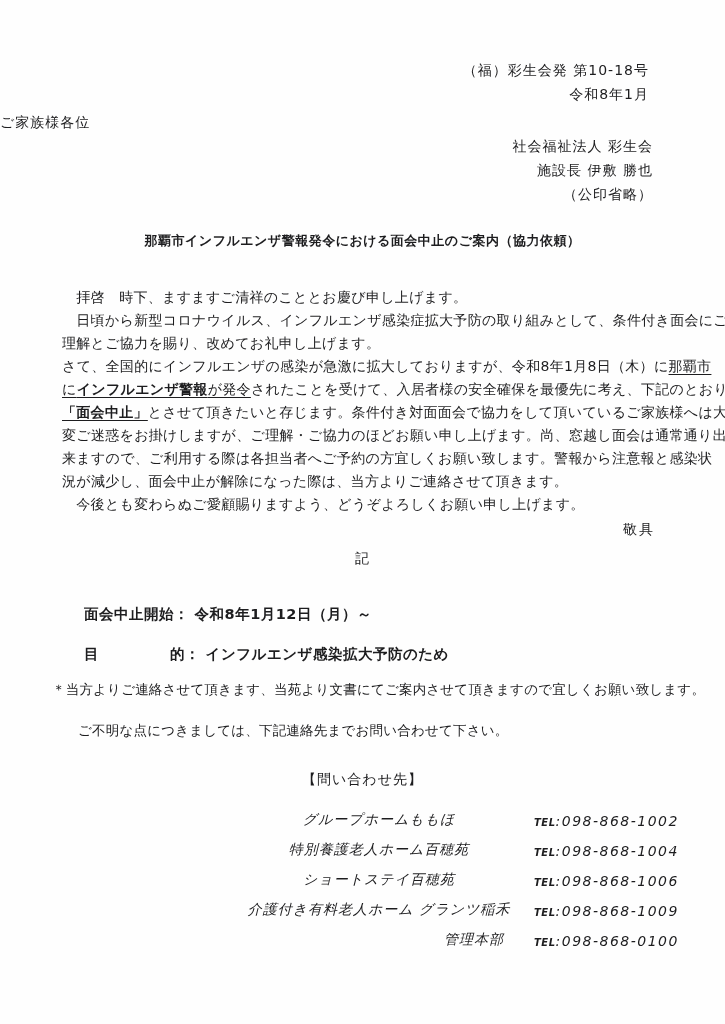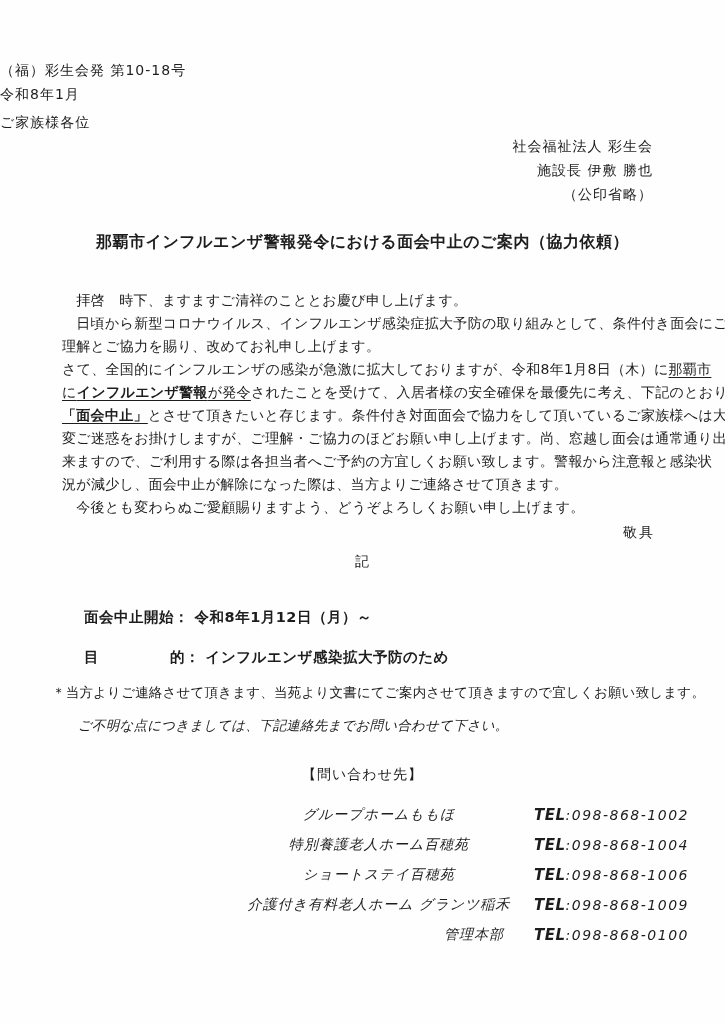--- a/index.html
+++ b/index.html
@@ -10,41 +10,41 @@
     margin: 0 auto;
     background: #fefefe;
     color: #1d1d1f;
     font-family: "DejaVu Sans", "Liberation Sans", sans-serif;
     font-size: 14px;
     box-sizing: border-box;
     padding-top: 58px;
     overflow: hidden;
   }
   .header-right {
-    text-align: left;
+    text-align: right;
     padding-right: 76px;
     line-height: 24px;
     letter-spacing: 1px;
   }
   .recipient {
     line-height: 24px;
     margin-top: 4px;
     letter-spacing: 1px;
   }
   .sender-block {
     text-align: right;
     padding-right: 72px;
     line-height: 24px;
     margin-top: 0px;
     letter-spacing: 1px;
   }
   .doc-title {
     text-align: center;
     font-weight: bold;
-    font-size: 16px;
+    font-size: 13px;
     letter-spacing: 0.5px;
     margin-top: 26px;
   }
   .body-block {
     margin: 36px 62px 0 62px;
     line-height: 23px;
     letter-spacing: 0.3px;
   }
   .body-line { white-space: nowrap; }
   .seg-bold { font-weight: bold; }
@@ -67,21 +67,21 @@
     margin: 32px 0 0 84px;
     font-weight: bold;
     font-size: 14.5px;
     letter-spacing: 0.5px;
   }
   .record-line { line-height: 24px; }
   .record-line + .record-line { margin-top: 16px; }
   .record-purpose-gap { display: inline-block; width: 71px; }
   .notes-block { margin-top: 12px; line-height: 22px; }
   .note-1 { margin-left: 52px; font-size: 13.5px; letter-spacing: 0.2px; }
-  .note-2 { margin-left: 78px; margin-top: 11px; font-size: 13.5px; letter-spacing: 0.2px; font-style: italic; }
+  .note-2 { margin-left: 78px; margin-top: 19px; font-size: 13.5px; letter-spacing: 0.2px; }
   .contacts-header {
     text-align: center;
     margin-top: 30px;
     letter-spacing: 1px;
   }
   .contacts-list { margin-top: 10px; }
   .contact-row {
     display: flex;
     align-items: flex-end;
     height: 30px;
@@ -94,21 +94,21 @@
     letter-spacing: 1px;
     flex: none;
   }
   .contact-row:last-child .contact-name { text-align: right; padding-right: 26px; box-sizing: border-box; }
   .contact-tel {
     margin-left: 4px;
     letter-spacing: 1.5px;
     white-space: nowrap;
   }
   .tel-label {
-    font-size: 15px;
+    font-size: 10px;
     letter-spacing: 0.5px;
     font-weight: bold;
   }
 </style>
 </head>
 <body>
 
 <div class="page">
 
   <div class="header-right">

